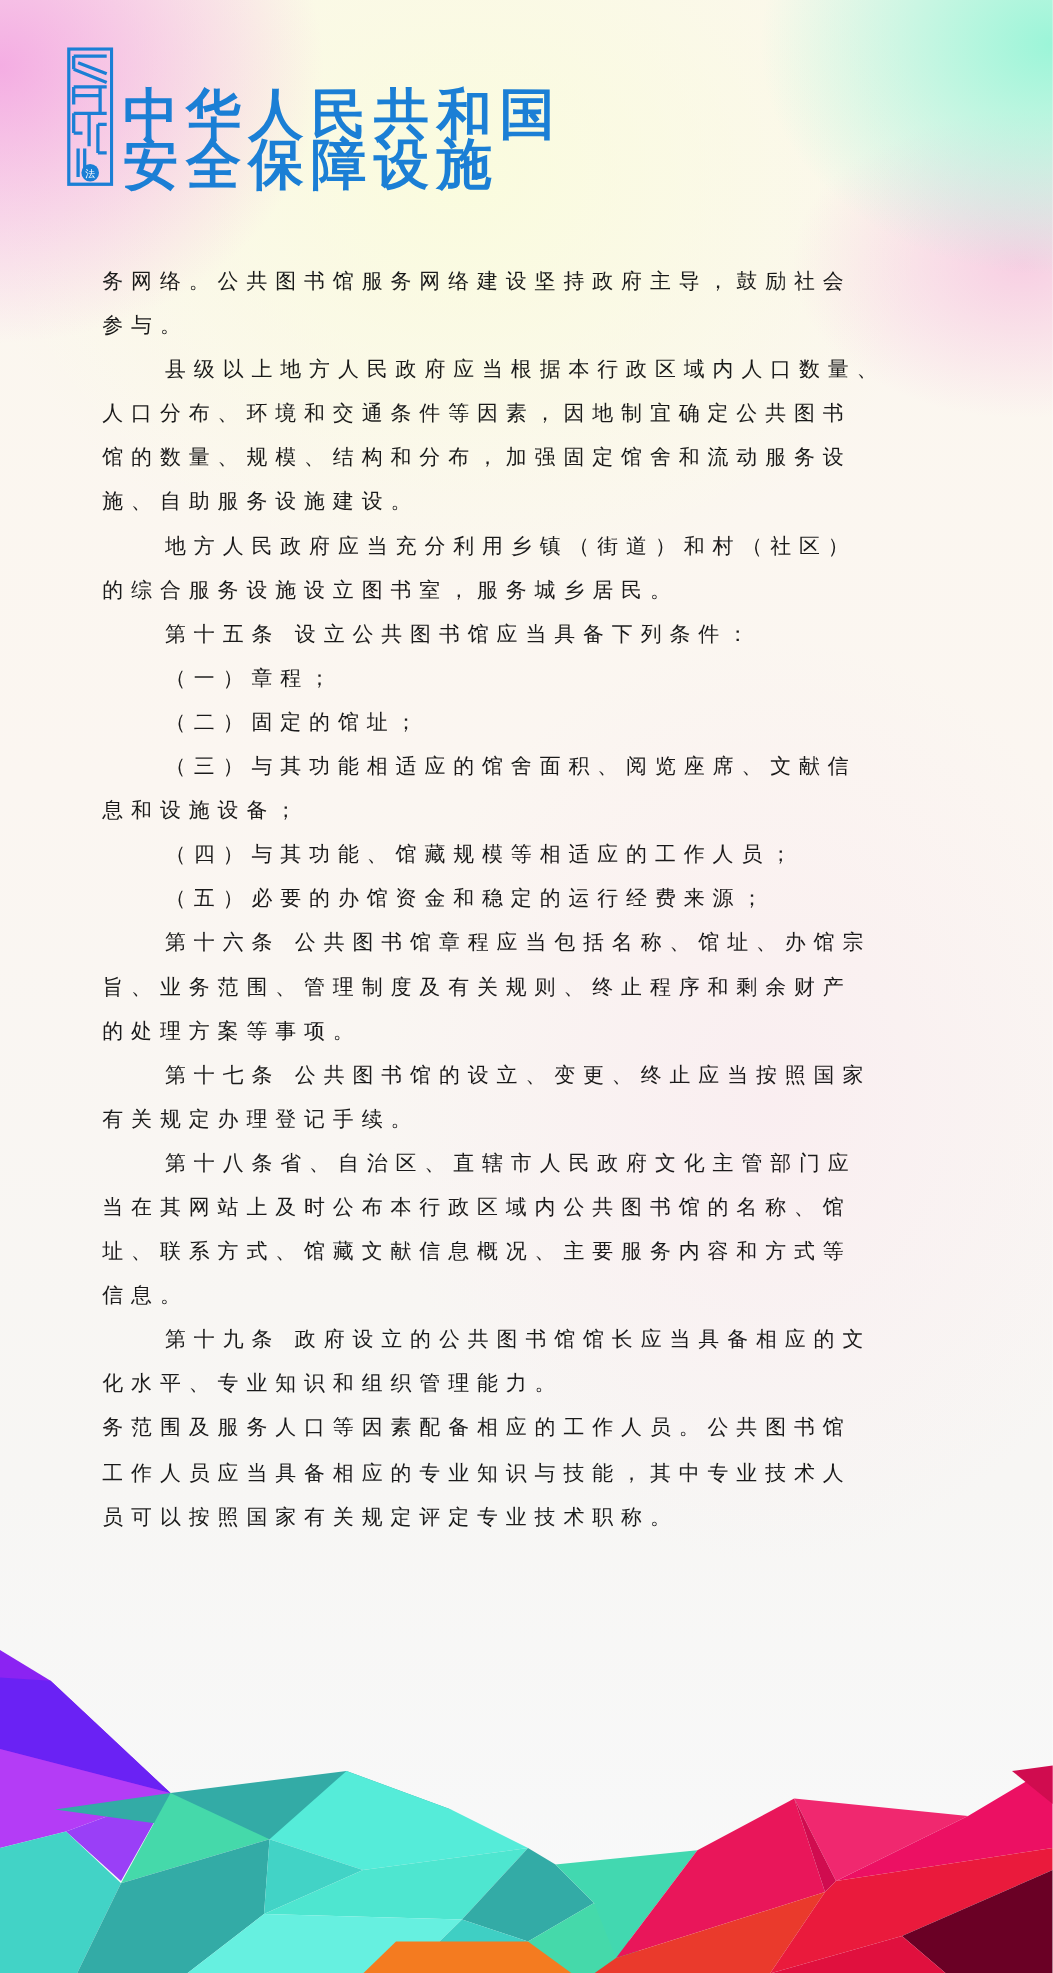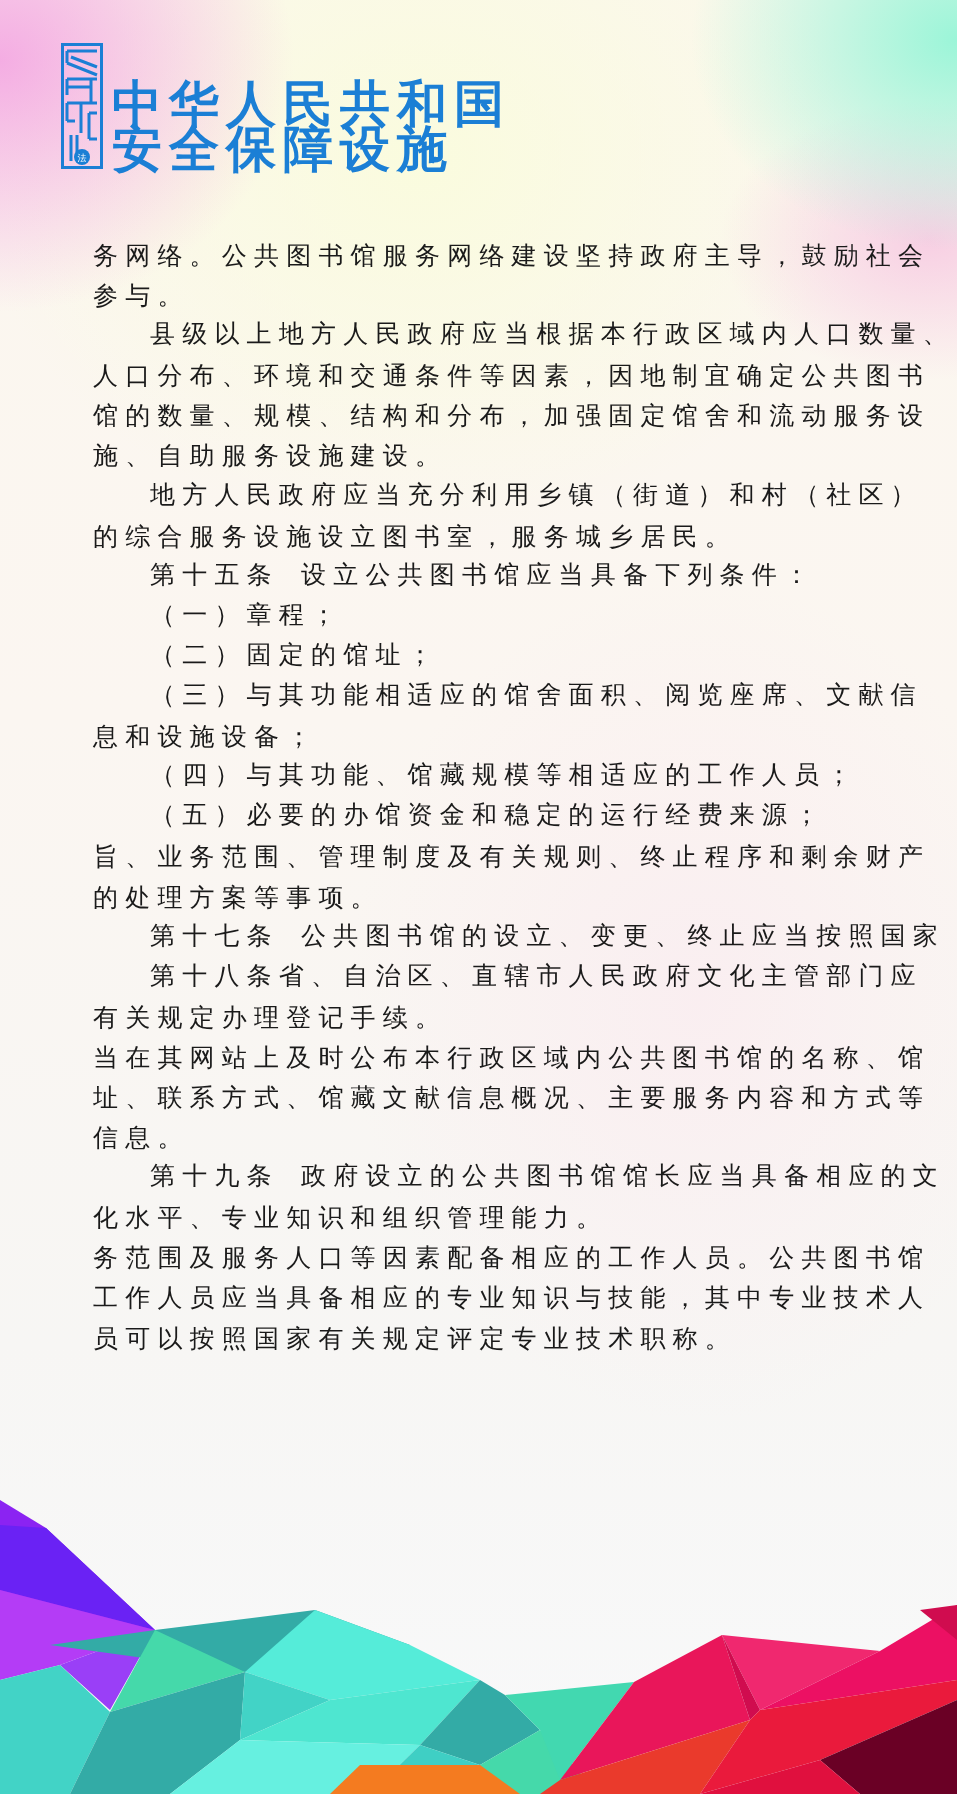--- a/index.html
+++ b/index.html
@@ -15,24 +15,24 @@
     font-family: "DejaVu Serif", serif;
   }
   .header { position: absolute; left: 0; top: 0; width: 957px; height: 200px; }
   .logo-mark {
     position: absolute; left: 61px; top: 43px; width: 42px; height: 126px;
   }
   .title { position: absolute; left: 112px; top: 82px; color: #1b7fd5; font-family: "DejaVu Sans", sans-serif; font-weight: bold; }
   .title-line { font-size: 50px; line-height: 45px; letter-spacing: 7px; white-space: nowrap; }
   .content {
     position: absolute; left: 93px; top: 236px; width: 790px;
-    color: #1a1a1a; font-size: 25px; line-height: 40.1px; letter-spacing: 7.2px;
+    color: #1a1a1a; font-size: 19px; line-height: 40.1px; letter-spacing: 7.2px;
   }
   .line { white-space: nowrap; height: 40.1px; }
-  .line.indent { padding-left: 57px; font-family: Liberation Mono, monospace; }
+  .line.indent { padding-left: 57px; }
   .decor { position: absolute; left: 0; top: 1480px; width: 957px; height: 314px; }
 </style>
 </head>
 <body>
 
 <div class="header">
   <svg class="logo-mark" viewBox="0 0 42 126" xmlns="http://www.w3.org/2000/svg">
     <rect x="1.5" y="1.5" width="39" height="123" fill="none" stroke="#1b7fd5" stroke-width="3"></rect>
     <path d="M6 8 H36 M6 8 V20 M6 20 L36 32 M10 14 L36 24 M6 36 H36 M6 36 V52 M6 44 H30 M30 36 V60 M6 60 H36 M6 60 V78 M20 60 V90 M6 78 H14 M28 70 H36 M28 70 V96 M28 96 H36 M10 92 V118 M16 92 V118" stroke="#1b7fd5" stroke-width="3" fill="none"></path>
     <circle cx="21" cy="114" r="8" fill="#1b7fd5"></circle>
@@ -53,25 +53,26 @@
     <div class="line">施、自助服务设施建设。</div>
     <div class="line indent">地方人民政府应当充分利用乡镇（街道）和村（社区）</div>
     <div class="line">的综合服务设施设立图书室，服务城乡居民。</div>
     <div class="line indent">第十五条 设立公共图书馆应当具备下列条件：</div>
     <div class="line indent">（一）章程；</div>
     <div class="line indent">（二）固定的馆址；</div>
     <div class="line indent">（三）与其功能相适应的馆舍面积、阅览座席、文献信</div>
     <div class="line">息和设施设备；</div>
     <div class="line indent">（四）与其功能、馆藏规模等相适应的工作人员；</div>
     <div class="line indent">（五）必要的办馆资金和稳定的运行经费来源；</div>
+    <div class="line indent">第十六条 公共图书馆章程应当包括名称、馆址、办馆宗</div>
     <div class="line">旨、业务范围、管理制度及有关规则、终止程序和剩余财产</div>
     <div class="line">的处理方案等事项。</div>
     <div class="line indent">第十七条 公共图书馆的设立、变更、终止应当按照国家</div>
+    <div class="line">有关规定办理登记手续。</div>
     <div class="line indent">第十八条省、自治区、直辖市人民政府文化主管部门应</div>
-    <div class="line">有关规定办理登记手续。</div>
     <div class="line">当在其网站上及时公布本行政区域内公共图书馆的名称、馆</div>
     <div class="line">址、联系方式、馆藏文献信息概况、主要服务内容和方式等</div>
     <div class="line">信息。</div>
     <div class="line indent">第十九条 政府设立的公共图书馆馆长应当具备相应的文</div>
     <div class="line">化水平、专业知识和组织管理能力。</div>
     <div class="line">务范围及服务人口等因素配备相应的工作人员。公共图书馆</div>
     <div class="line">工作人员应当具备相应的专业知识与技能，其中专业技术人</div>
     <div class="line">员可以按照国家有关规定评定专业技术职称。</div>
   </div>
 

